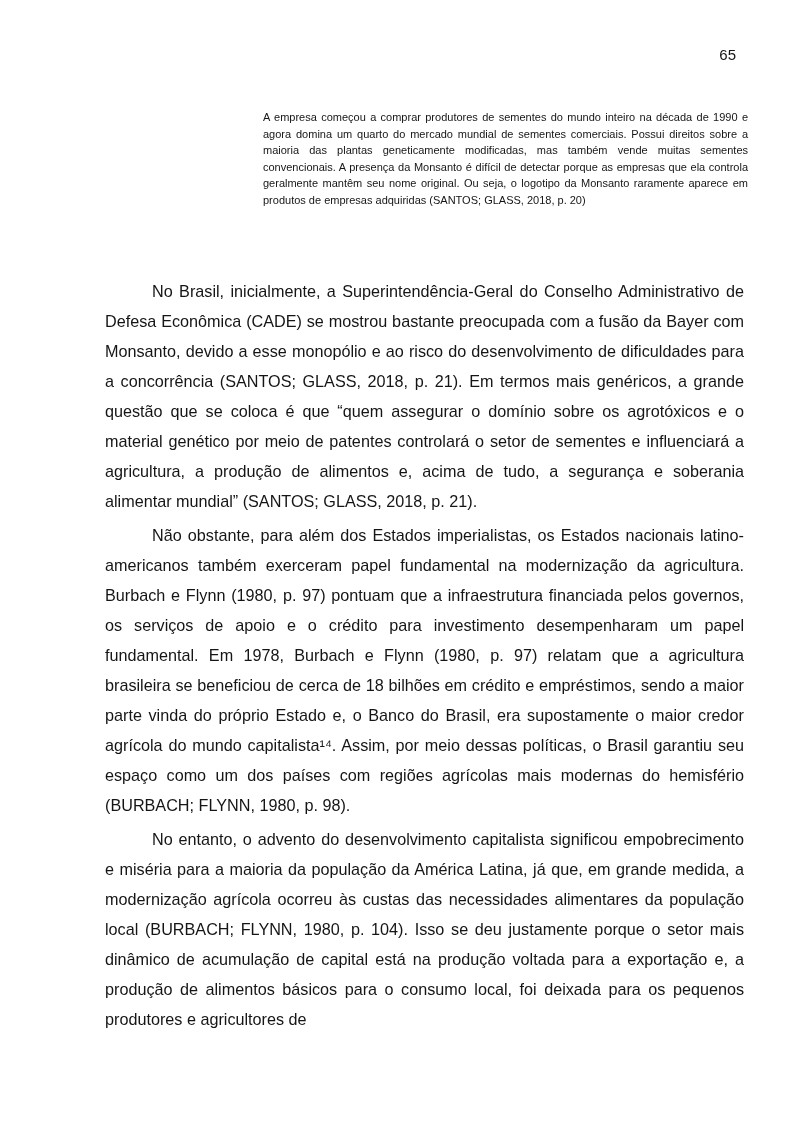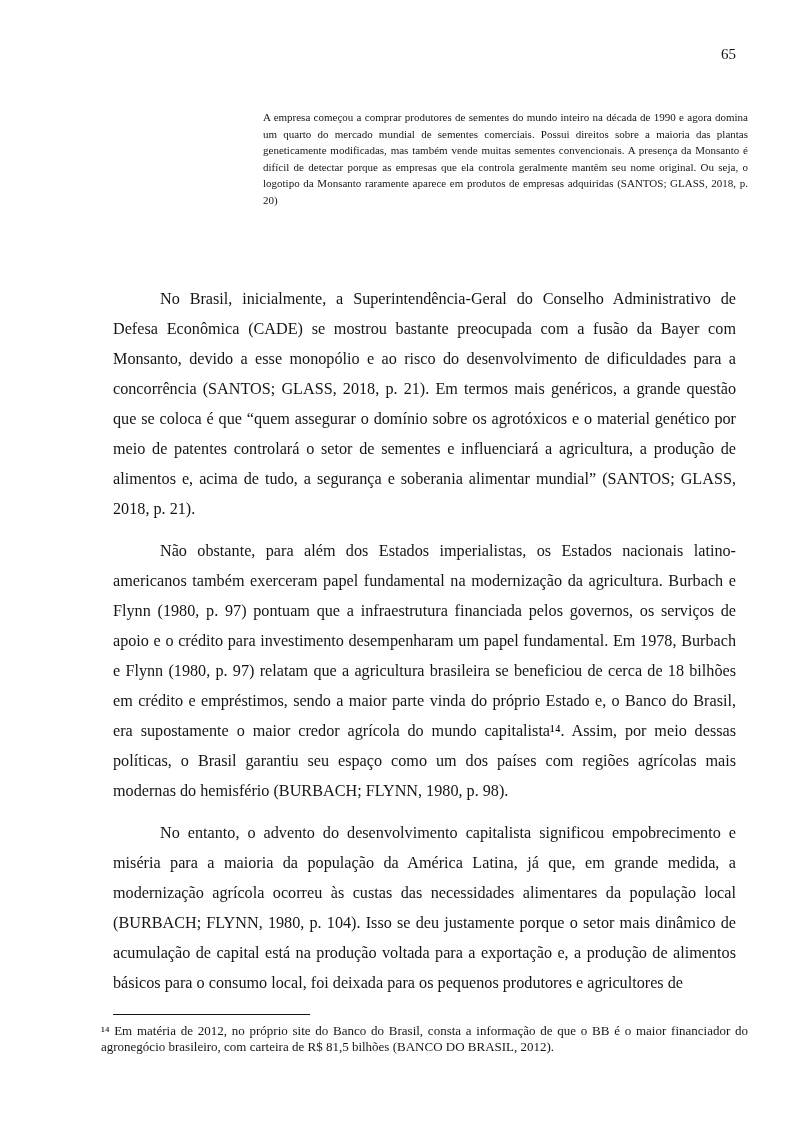--- a/index.html
+++ b/index.html
@@ -6,21 +6,21 @@
     margin: 0;
     padding: 0;
     background: #ffffff;
   }
   .page {
     position: relative;
     width: 800px;
     height: 1131px;
     background: #ffffff;
     color: #151515;
-    font-family: Liberation Serif, serif;
+    font-family: Liberation Sans, sans-serif;
     overflow: hidden;
   }
   .page-number {
     position: absolute;
     top: 46px;
     right: 64px;
     font-size: 15px;
     line-height: 17px;
   }
   .long-quote {
@@ -35,21 +35,21 @@
   .body-text {
     position: absolute;
     left: 101px;
     top: 272px;
     width: 647px;
     font-size: 16.2px;
     line-height: 30px;
     text-align: justify;
   }
   .body-text p {
-    margin: 12px;
+    margin: 4px;
     padding: 0;
     text-indent: 47px;
   }
   .footnote-area {
     position: absolute;
     left: 101px;
     top: 1014px;
     width: 647px;
   }
   .footnote-rule {
@@ -73,18 +73,14 @@
   <div class="page-number">65</div>
 
   <div class="long-quote">A empresa começou a comprar produtores de sementes do mundo inteiro na década de 1990 e agora domina um quarto do mercado mundial de sementes comerciais. Possui direitos sobre a maioria das plantas geneticamente modificadas, mas também vende muitas sementes convencionais. A presença da Monsanto é difícil de detectar porque as empresas que ela controla geralmente mantêm seu nome original. Ou seja, o logotipo da Monsanto raramente aparece em produtos de empresas adquiridas (SANTOS; GLASS, 2018, p. 20)</div>
 
   <div class="body-text">
     <p>No Brasil, inicialmente, a Superintendência-Geral do Conselho Administrativo de Defesa Econômica (CADE) se mostrou bastante preocupada com a fusão da Bayer com Monsanto, devido a esse monopólio e ao risco do desenvolvimento de dificuldades para a concorrência (SANTOS; GLASS, 2018, p. 21). Em termos mais genéricos, a grande questão que se coloca é que “quem assegurar o domínio sobre os agrotóxicos e o material genético por meio de patentes controlará o setor de sementes e influenciará a agricultura, a produção de alimentos e, acima de tudo, a segurança e soberania alimentar mundial” (SANTOS; GLASS, 2018, p. 21).</p>
     <p>Não obstante, para além dos Estados imperialistas, os Estados nacionais latino-americanos também exerceram papel fundamental na modernização da agricultura. Burbach e Flynn (1980, p. 97) pontuam que a infraestrutura financiada pelos governos, os serviços de apoio e o crédito para investimento desempenharam um papel fundamental. Em 1978, Burbach e Flynn (1980, p. 97) relatam que a agricultura brasileira se beneficiou de cerca de 18 bilhões em crédito e empréstimos, sendo a maior parte vinda do próprio Estado e, o Banco do Brasil, era supostamente o maior credor agrícola do mundo capitalista¹⁴. Assim, por meio dessas políticas, o Brasil garantiu seu espaço como um dos países com regiões agrícolas mais modernas do hemisfério (BURBACH; FLYNN, 1980, p. 98).</p>
     <p>No entanto, o advento do desenvolvimento capitalista significou empobrecimento e miséria para a maioria da população da América Latina, já que, em grande medida, a modernização agrícola ocorreu às custas das necessidades alimentares da população local (BURBACH; FLYNN, 1980, p. 104). Isso se deu justamente porque o setor mais dinâmico de acumulação de capital está na produção voltada para a exportação e, a produção de alimentos básicos para o consumo local, foi deixada para os pequenos produtores e agricultores de</p>
   </div>
 
-  <div class="footnote-area">
-    <div class="footnote-rule"></div>
-    <div class="footnote-text">¹⁴ Em matéria de 2012, no próprio site do Banco do Brasil, consta a informação de que o BB é o maior financiador do agronegócio brasileiro, com carteira de R$ 81,5 bilhões (BANCO DO BRASIL, 2012).</div>
-  </div>
 
 </div>
 
 </body></html>

